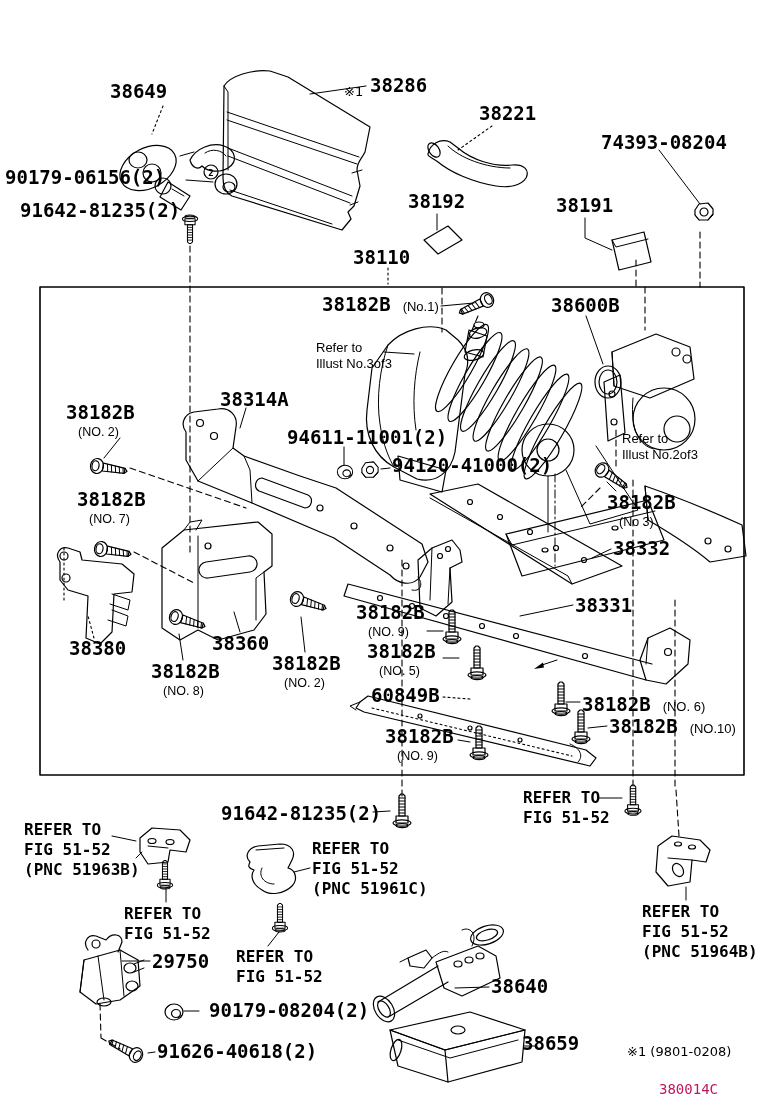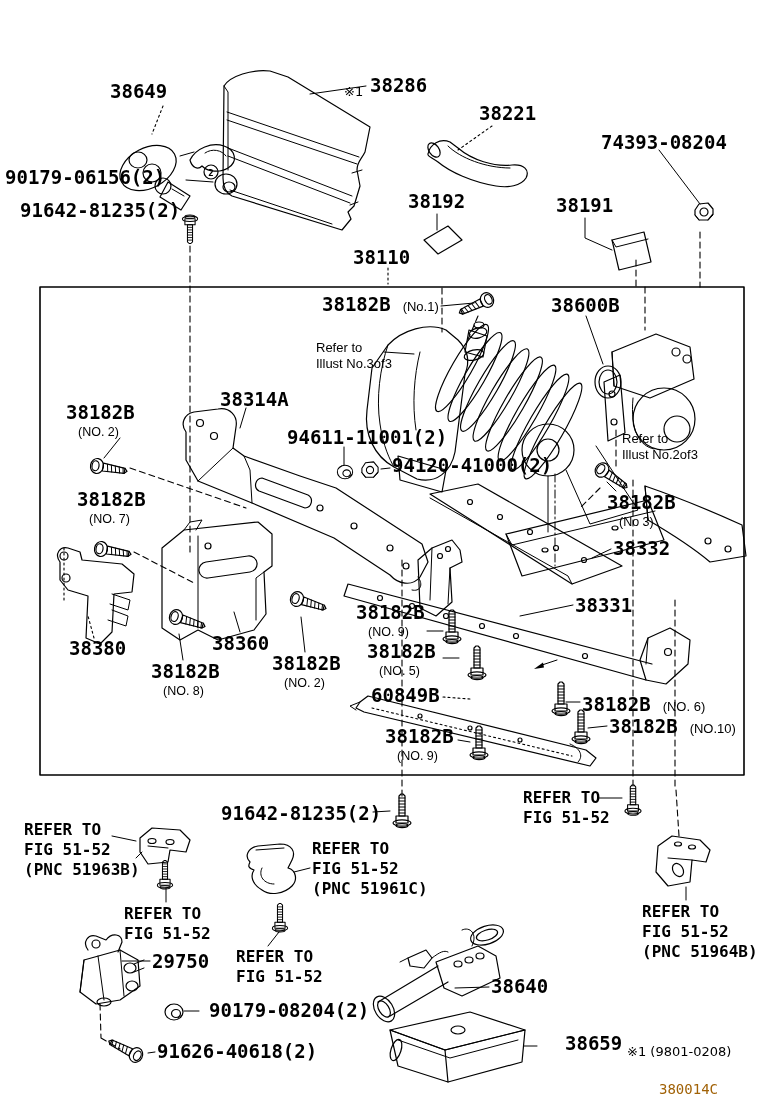--- a/index.html
+++ b/index.html
@@ -14,21 +14,21 @@
   #art .dashdot{stroke-dasharray:8,3,2,3;stroke-width:1;}
   #art .dot{stroke-dasharray:2,3;stroke-width:1.1;}
   #art .blk{fill:#000;stroke:none;}
   #art text{stroke:none;fill:#000;font:700 9px "DejaVu Sans Mono",monospace;}
   .pl{position:absolute;font:700 19px "DejaVu Sans Mono",monospace;white-space:nowrap;line-height:1;}
   .sub{display:block;font:400 12.5px "Liberation Sans",sans-serif;margin-top:3px;padding-left:12px;}
   .isub{font:400 13px "Liberation Sans",sans-serif;margin-left:12px;}
   .refer{position:absolute;font:700 16px "DejaVu Sans Mono",monospace;line-height:20px;white-space:nowrap;}
   .note{position:absolute;font:400 13px "Liberation Sans",sans-serif;line-height:16px;white-space:nowrap;}
   .mark{position:absolute;font:400 13px "DejaVu Sans",sans-serif;white-space:nowrap;}
-  .code{position:absolute;font:400 14px "DejaVu Sans Mono",monospace;color:#a16207;text-align:center;}
+  .code{position:absolute;font:400 14px "DejaVu Sans Mono",monospace;color:#be185d;text-align:center;}
 </style>
 </head>
 <body>
 
 <div id="stage">
 
 <svg id="art" width="760" height="1112" viewBox="0 0 760 1112">
   <defs>
     <g id="boltV">
       <path d="M-3,-28 L-1,-30 L1,-30 L3,-28 L3,-8 L-3,-8 Z"></path>
@@ -391,17 +391,17 @@
 <div class="refer" style="left:523px;top:788px"><span>REFER TO</span><br><span>FIG 51-52</span></div>
 <div class="refer" style="left:24px;top:820px"><span>REFER TO</span><br><span>FIG 51-52</span><br><span>(PNC 51963B)</span></div>
 <div class="refer" style="left:124px;top:904px"><span>REFER TO</span><br><span>FIG 51-52</span></div>
 <div class="refer" style="left:312px;top:839px"><span>REFER TO</span><br><span>FIG 51-52</span><br><span>(PNC 51961C)</span></div>
 <div class="refer" style="left:236px;top:947px"><span>REFER TO</span><br><span>FIG 51-52</span></div>
 <div class="pl" style="left:152px;top:952px">29750</div>
 <div class="pl" style="left:209px;top:1001px">90179-08204(2)</div>
 <div class="pl" style="left:157px;top:1042px">91626-40618(2)</div>
 <div class="refer" style="left:642px;top:902px"><span>REFER TO</span><br><span>FIG 51-52</span><br><span>(PNC 51964B)</span></div>
 <div class="pl" style="left:491px;top:977px">38640</div>
-<div class="pl" style="left:565px;top:1034px">38659</div>
+<div class="pl" style="left:522px;top:1034px">38659</div>
 <div class="mark" style="left:627px;top:1044px"><span>※1</span>&nbsp;<span>(9801-0208)</span></div>
 <div class="code" style="left:659px;top:1081px">380014C</div>
 
 </div>
 
 </body></html>

